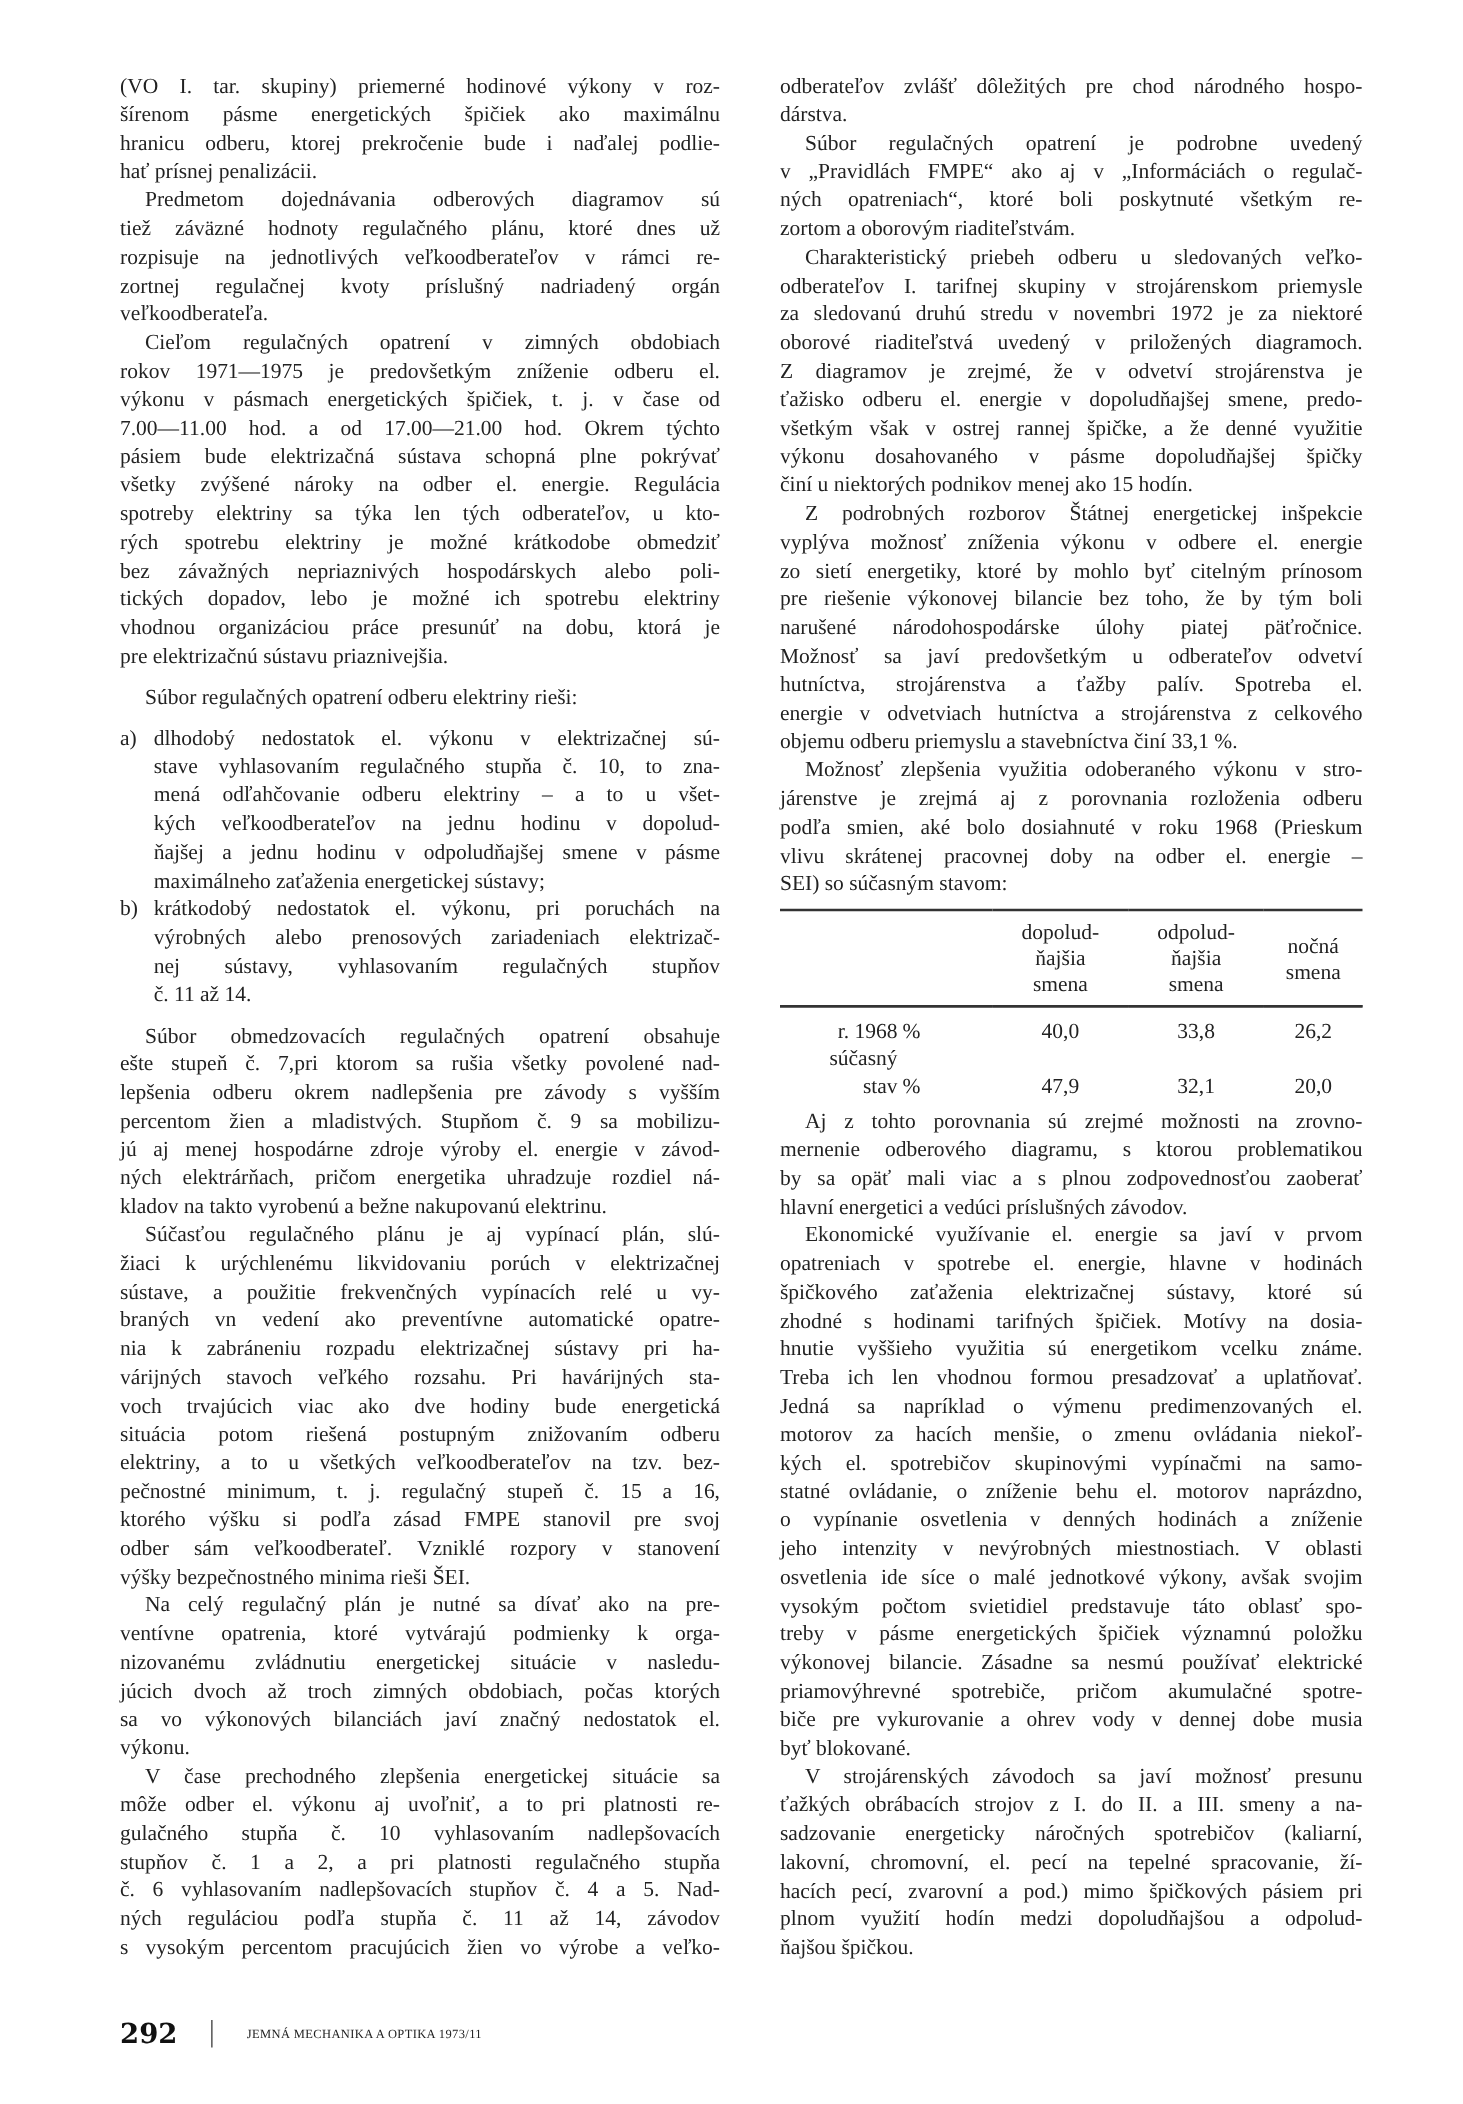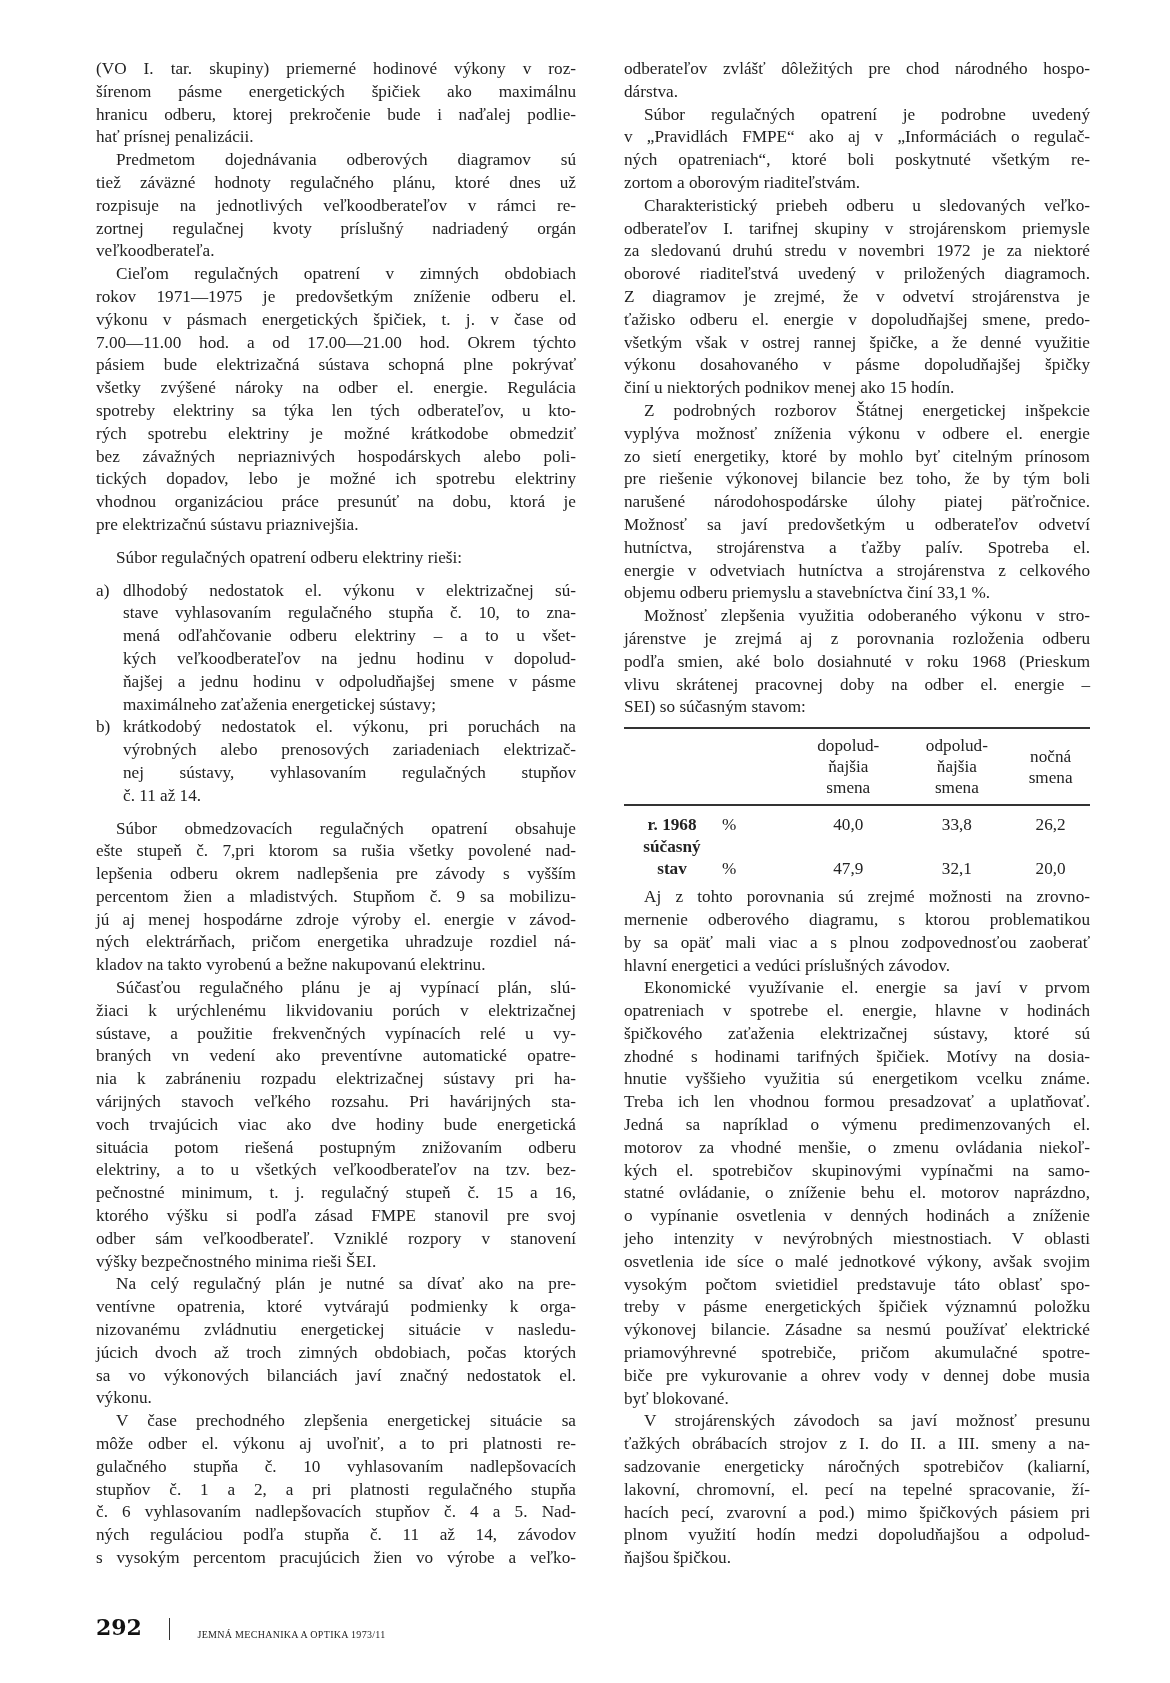--- a/index.html
+++ b/index.html
@@ -21,27 +21,27 @@
   .ln.indent { padding-left: 20px; }
   .ln.hang { padding-left: 27px; }
   .gap { display: block; height: 10px; }
   .item-label { display: inline-block; width: 27px; margin-left: -27px; text-align: left; }
 
   
   .tbl { width: 100%; border-collapse: collapse; margin: 8px 0 6px 0; font-size: 17.2px; }
   .tbl thead tr { border-top: 2px solid #333; border-bottom: 2px solid #333; }
   .tbl th { font-weight: normal; text-align: center; line-height: 21px; padding: 6px 2px 6px 2px; vertical-align: middle; }
   .tbl td { line-height: 22px; padding: 0 2px; vertical-align: bottom; }
-  .tbl td.lbl { text-align: center; width: 92px; font-weight: bold; }
+  .tbl td.lbl { text-align: right; width: 92px; }
   .tbl td.unit { text-align: left; width: 70px; }
   .tbl td.num { text-align: center; }
   .tbl tbody tr:first-child td { padding-top: 8px; }
 
   
-  .footer { position: absolute; left: 96px; top: 1614px; display: flex; align-items: flex-end; gap: 17px; }
+  .footer { position: absolute; left: 96px; top: 1614px; display: flex; align-items: center; gap: 17px; }
   .page-num { font-family: "DejaVu Serif", serif; font-weight: bold; font-size: 22px; color: #111; }
   .footer-sep { width: 1.5px; height: 22px; background: #333; margin: 0 10px 0 10px; }
   .journal { font-family: Liberation Serif, serif; font-size: 10px; letter-spacing: 0.3px; color: #222; }
 </style>
 </head>
 <body>
 
 <div class="page">
 
   <div class="col col-left">
@@ -184,21 +184,21 @@
     <span class="ln">mernenie odberového diagramu, s ktorou problematikou</span>
     <span class="ln">by sa opäť mali viac a s plnou zodpovednosťou zaoberať</span>
     <span class="ln last">hlavní energetici a vedúci príslušných závodov.</span>
     <span class="ln indent">Ekonomické využívanie el. energie sa javí v prvom</span>
     <span class="ln">opatreniach v spotrebe el. energie, hlavne v hodinách</span>
     <span class="ln">špičkového zaťaženia elektrizačnej sústavy, ktoré sú</span>
     <span class="ln">zhodné s hodinami tarifných špičiek. Motívy na dosia-</span>
     <span class="ln">hnutie vyššieho využitia sú energetikom vcelku známe.</span>
     <span class="ln">Treba ich len vhodnou formou presadzovať a uplatňovať.</span>
     <span class="ln">Jedná sa napríklad o výmenu predimenzovaných el.</span>
-    <span class="ln">motorov za vhodné menšie, o zmenu ovládania niekoľ-</span>
+    <span class="ln">motorov za hacích menšie, o zmenu ovládania niekoľ-</span>
     <span class="ln">kých el. spotrebičov skupinovými vypínačmi na samo-</span>
     <span class="ln">statné ovládanie, o zníženie behu el. motorov naprázdno,</span>
     <span class="ln">o vypínanie osvetlenia v denných hodinách a zníženie</span>
     <span class="ln">jeho intenzity v nevýrobných miestnostiach. V oblasti</span>
     <span class="ln">osvetlenia ide síce o malé jednotkové výkony, avšak svojim</span>
     <span class="ln">vysokým počtom svietidiel predstavuje táto oblasť spo-</span>
     <span class="ln">treby v pásme energetických špičiek významnú položku</span>
     <span class="ln">výkonovej bilancie. Zásadne sa nesmú používať elektrické</span>
     <span class="ln">priamovýhrevné spotrebiče, pričom akumulačné spotre-</span>
     <span class="ln">biče pre vykurovanie a ohrev vody v dennej dobe musia</span>

